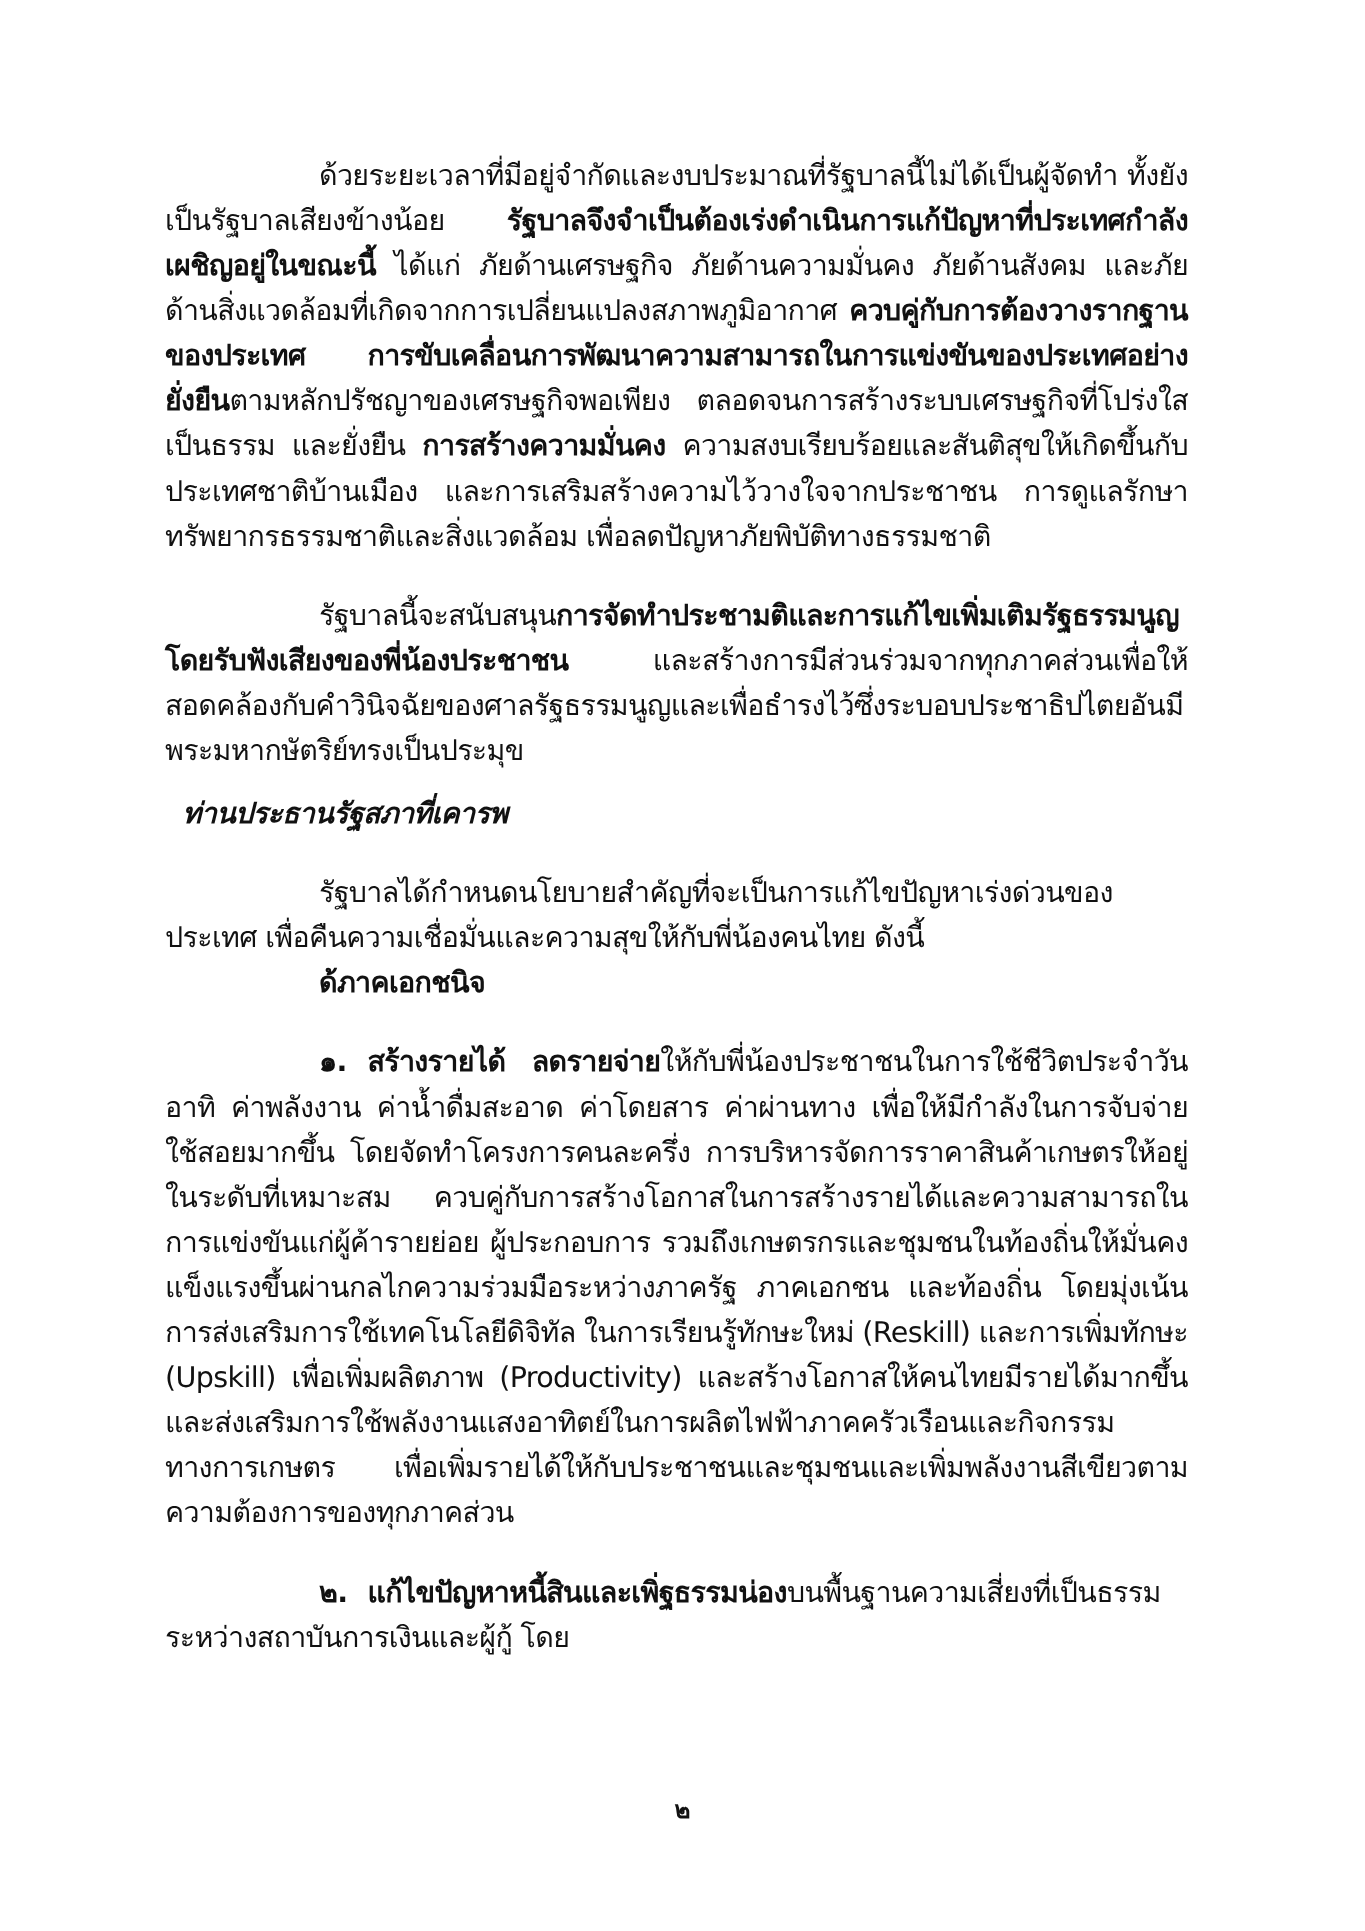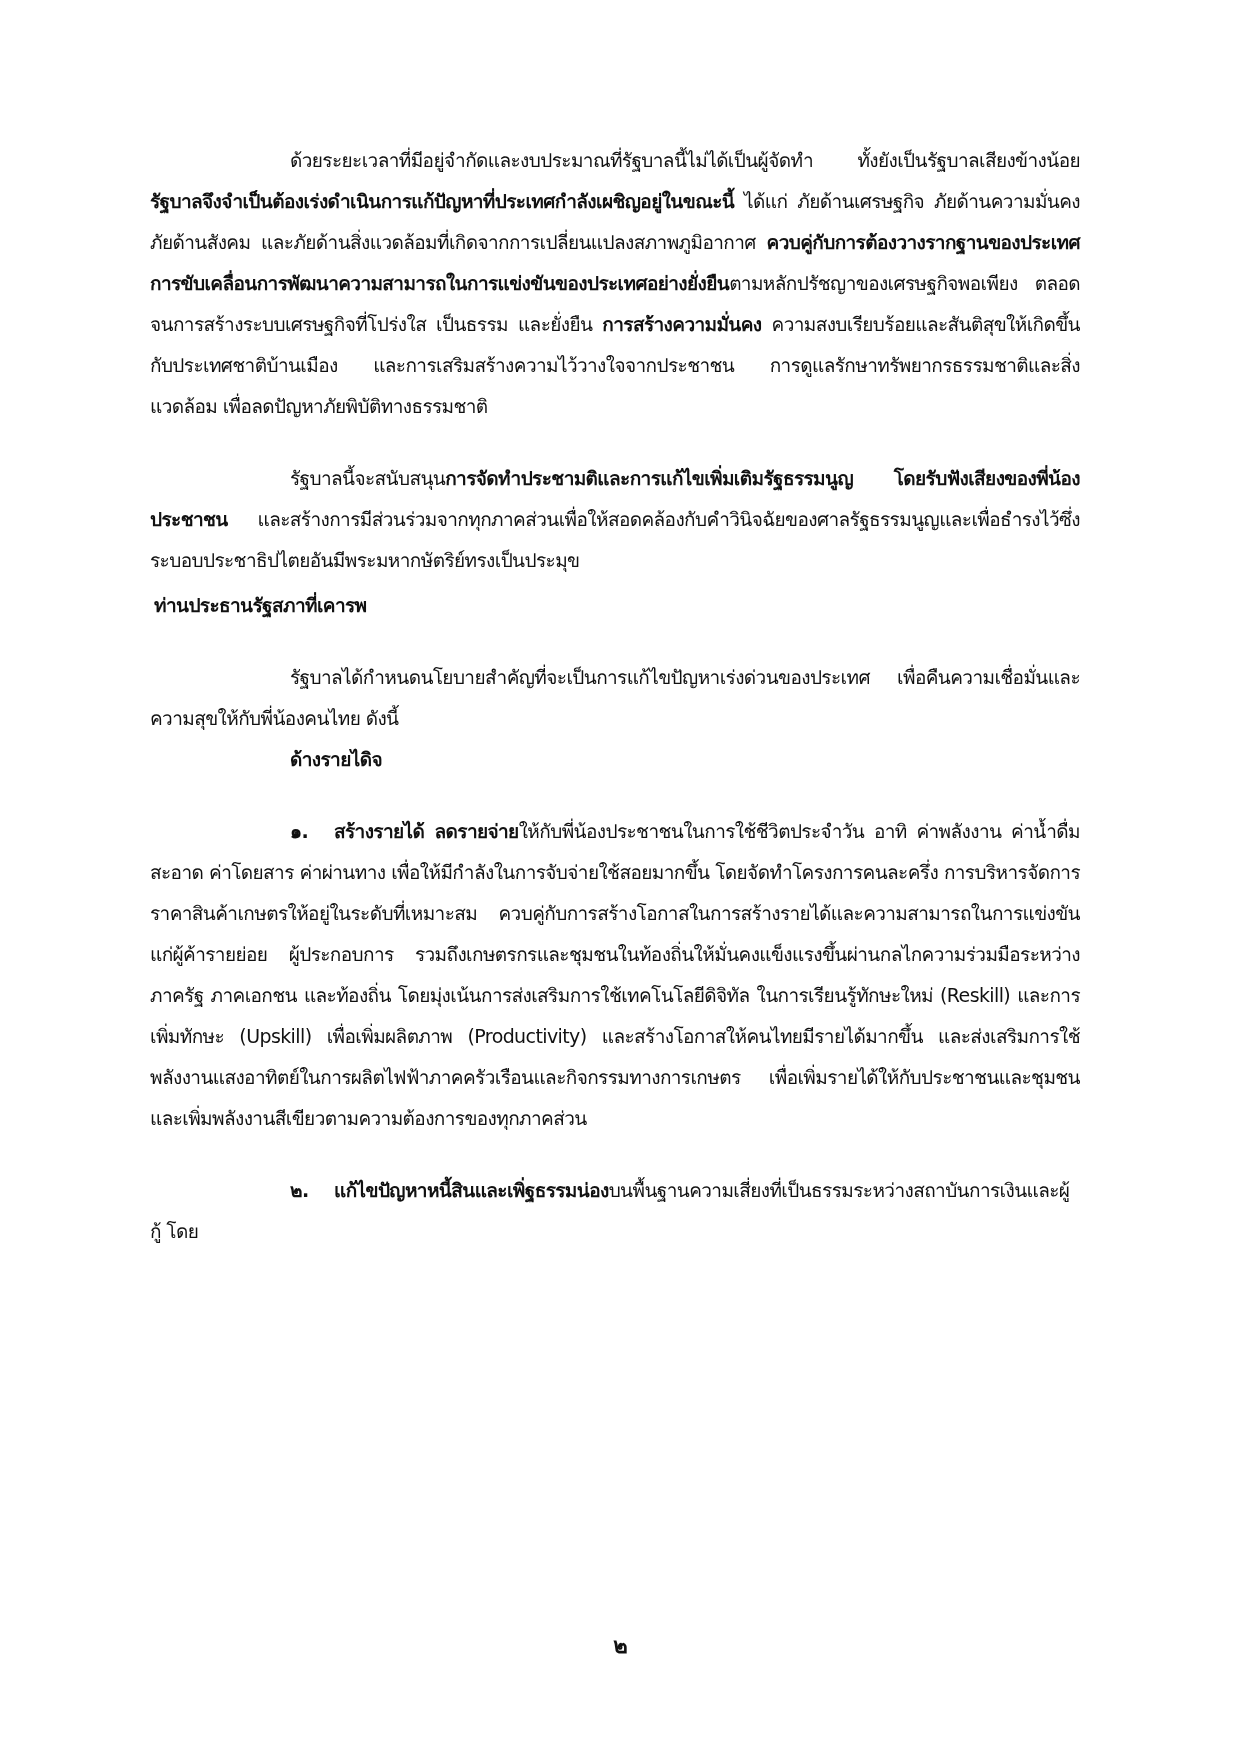--- a/index.html
+++ b/index.html
@@ -1,30 +1,30 @@
 <!DOCTYPE html>
 <html><head>
 <meta charset="utf-8">
 <style>
   html, body { margin: 0; padding: 0; background: #ffffff; }
   body { width: 1241px; height: 1755px; position: relative; overflow: hidden; }
   .page {
     position: absolute; left: 150px; top: 140px; width: 930px;
     font-family: "DejaVu Sans", "Liberation Sans", sans-serif;
-    font-size: 19px; line-height: 41px; color: #111111;
+    font-size: 26px; line-height: 41px; color: #111111;
     text-align: justify; text-align-last: left;
     letter-spacing: -0.6px;
   }
   .para { margin: 0; }
   .indent { text-indent: 140px; }
   .indent2 { text-indent: 190px; }
   .gap { margin-top: 31px; }
   .gap-lg { margin-top: 30px; }
   b { font-weight: bold; }
-  .heading { font-weight: bold; margin: 4px; }
+  .heading { font-weight: bold; margin: 16px; font-style: italic; }
   .sub-heading { font-weight: bold; margin: 0; padding-left: 140px; }
   .num { font-weight: bold; display: inline-block; text-indent: 0; width: 44px; }
   .page-number {
     position: absolute; left: 0; width: 1241px; top: 1628px;
     text-align: center; font-family: "DejaVu Sans", sans-serif;
     font-size: 22px; font-weight: bold; color: #111;
   }
 </style>
 </head>
 <body>
@@ -32,21 +32,21 @@
 <div class="page">
 
   <p class="para indent"><span>ด้วยระยะเวลาที่มีอยู่จำกัดและงบประมาณที่รัฐบาลนี้ไม่ได้เป็นผู้จัดทำ ทั้งยังเป็นรัฐบาลเสียงข้างน้อย </span><b>รัฐบาลจึงจำเป็นต้องเร่งดำเนินการแก้ปัญหาที่ประเทศกำลังเผชิญอยู่ในขณะนี้</b><span> ได้แก่ ภัยด้านเศรษฐกิจ ภัยด้านความมั่นคง ภัยด้านสังคม และภัยด้านสิ่งแวดล้อมที่เกิดจากการเปลี่ยนแปลงสภาพภูมิอากาศ </span><b>ควบคู่กับการต้องวางรากฐานของประเทศ การขับเคลื่อนการพัฒนาความสามารถในการแข่งขันของประเทศอย่างยั่งยืน</b><span>ตามหลักปรัชญาของเศรษฐกิจพอเพียง ตลอดจนการสร้างระบบเศรษฐกิจที่โปร่งใส เป็นธรรม และยั่งยืน </span><b>การสร้างความมั่นคง</b><span> ความสงบเรียบร้อยและสันติสุขให้เกิดขึ้นกับประเทศชาติบ้านเมือง และการเสริมสร้างความไว้วางใจจากประชาชน การดูแลรักษาทรัพยากรธรรมชาติและสิ่งแวดล้อม เพื่อลดปัญหาภัยพิบัติทางธรรมชาติ</span></p>
 
   <p class="para indent gap"><span>รัฐบาลนี้จะสนับสนุน</span><b>การจัดทำประชามติและการแก้ไขเพิ่มเติมรัฐธรรมนูญ โดยรับฟังเสียงของพี่น้องประชาชน</b><span> และสร้างการมีส่วนร่วมจากทุกภาคส่วนเพื่อให้สอดคล้องกับคำวินิจฉัยของศาลรัฐธรรมนูญและเพื่อธำรงไว้ซึ่งระบอบประชาธิปไตยอันมีพระมหากษัตริย์ทรงเป็นประมุข</span></p>
 
   <p class="heading gap-lg">ท่านประธานรัฐสภาที่เคารพ</p>
 
   <p class="para indent gap">รัฐบาลได้กำหนดนโยบายสำคัญที่จะเป็นการแก้ไขปัญหาเร่งด่วนของประเทศ เพื่อคืนความเชื่อมั่นและความสุขให้กับพี่น้องคนไทย ดังนี้</p>
 
-  <p class="sub-heading gap">ด้างรายไดิจ</p>
+  <p class="sub-heading gap">ด้ภาคเอกชนิจ</p>
 
   <p class="para indent gap"><span class="num">๑.</span><b>สร้างรายได้ ลดรายจ่าย</b><span>ให้กับพี่น้องประชาชนในการใช้ชีวิตประจำวัน อาทิ ค่าพลังงาน ค่าน้ำดื่มสะอาด ค่าโดยสาร ค่าผ่านทาง เพื่อให้มีกำลังในการจับจ่ายใช้สอยมากขึ้น โดยจัดทำโครงการคนละครึ่ง การบริหารจัดการราคาสินค้าเกษตรให้อยู่ในระดับที่เหมาะสม ควบคู่กับการสร้างโอกาสในการสร้างรายได้และความสามารถในการแข่งขันแก่ผู้ค้ารายย่อย ผู้ประกอบการ รวมถึงเกษตรกรและชุมชนในท้องถิ่นให้มั่นคงแข็งแรงขึ้นผ่านกลไกความร่วมมือระหว่างภาครัฐ ภาคเอกชน และท้องถิ่น โดยมุ่งเน้นการส่งเสริมการใช้เทคโนโลยีดิจิทัล ในการเรียนรู้ทักษะใหม่ (Reskill) และการเพิ่มทักษะ (Upskill) เพื่อเพิ่มผลิตภาพ (Productivity) และสร้างโอกาสให้คนไทยมีรายได้มากขึ้น และส่งเสริมการใช้พลังงานแสงอาทิตย์ในการผลิตไฟฟ้าภาคครัวเรือนและกิจกรรมทางการเกษตร เพื่อเพิ่มรายได้ให้กับประชาชนและชุมชนและเพิ่มพลังงานสีเขียวตามความต้องการของทุกภาคส่วน</span></p>
 
   <p class="para indent gap"><span class="num">๒.</span><b>แก้ไขปัญหาหนี้สินและเพิ่ฐธรรมน่อง</b><span>บนพื้นฐานความเสี่ยงที่เป็นธรรมระหว่างสถาบันการเงินและผู้กู้ โดย</span></p>
 
 
 </div>
 
 <div class="page-number">๒</div>
 

